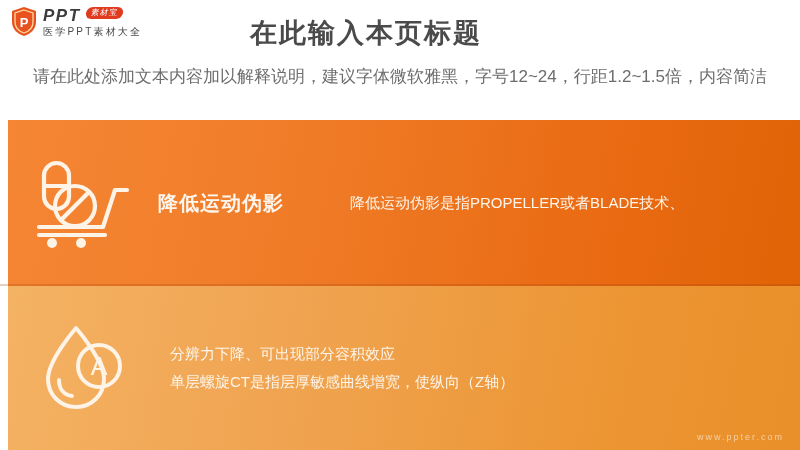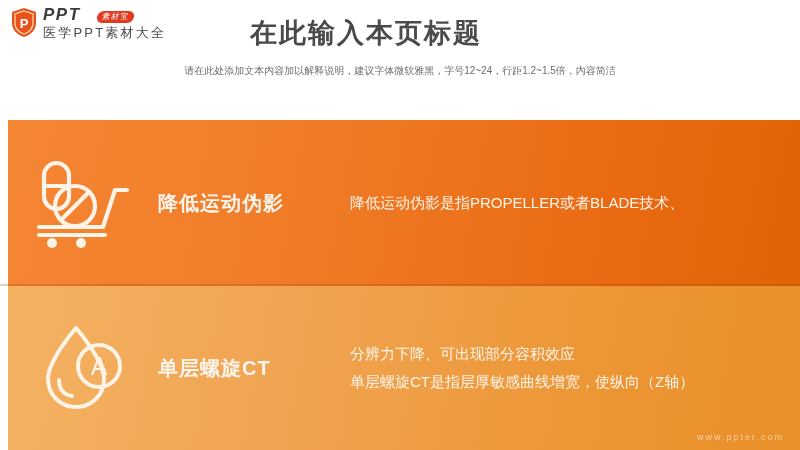--- a/index.html
+++ b/index.html
@@ -36,43 +36,43 @@
     display: block;
   }
   .logo-text-wrap {
     display: flex;
     flex-direction: column;
     justify-content: center;
     line-height: 1;
   }
   .logo-row1 {
     display: flex;
-    align-items: flex-end;
-    gap: 16px;
+    align-items: flex-start;
+    gap: 5px;
   }
   .logo-ppt {
     font-size: 17px;
     font-weight: bold;
     color: #3c3c3c;
     letter-spacing: 1.5px;
     font-style: italic;
     font-family: "Liberation Sans", "DejaVu Sans", sans-serif;
   }
   .logo-badge {
     background: #e03a20;
     color: #ffffff;
     font-size: 8px;
     padding: 2px 5px 2px 5px;
     border-radius: 7px;
     letter-spacing: 1px;
     transform: skewX(-10deg);
     white-space: nowrap;
   }
   .logo-row2 {
-    font-size: 13px;
+    font-size: 10px;
     color: #4a4a4a;
     letter-spacing: 2.2px;
     margin-top: 3px;
     white-space: nowrap;
   }
 
   
   .header {
     position: absolute;
     left: 0;
@@ -90,21 +90,21 @@
     font-weight: bold;
     color: #4a4a4a;
     letter-spacing: 2px;
     line-height: 1.3;
   }
   .slide-subtitle {
     position: absolute;
     left: 0;
     top: 62px;
     width: 800px;
-    font-size: 10px;
+    font-size: 17px;
     color: #6d6d6d;
     line-height: 1.75;
   }
   .slide-subtitle .line {
     display: block;
   }
 
   
   .band {
     position: absolute;
@@ -229,21 +229,20 @@
       <svg width="88" height="92" viewBox="0 0 88 92" xmlns="http://www.w3.org/2000/svg" fill="none" stroke="#fdf3e6" stroke-width="4" stroke-linecap="round" stroke-linejoin="round">
 
         <path d="M37 6 C37 6 9 38 9 57 C9 73 21.5 85 37 85 C52.5 85 65 73 65 57 C65 38 37 6 37 6 Z"></path>
 
         <path d="M20 58 C20 68 26 73 33 74"></path>
 
         <circle cx="60" cy="44" r="21" fill="none" stroke="#fdf3e6" stroke-width="4"></circle>
         <text x="60" y="53" text-anchor="middle" font-family="Liberation Sans, sans-serif" font-size="25" fill="#fdf3e6" stroke="none">A</text>
       </svg>
     </div>
-    <div class="band-heading">单层螺旋CT</div>
     <div class="band-body">
       <span class="line">分辨力下降、可出现部分容积效应</span>
       <span class="line">单层螺旋CT是指层厚敏感曲线增宽，使纵向（Z轴）</span>
     </div>
   </div>
 
   <div class="footer-watermark">www.ppter.com</div>
 
 </div>
 

